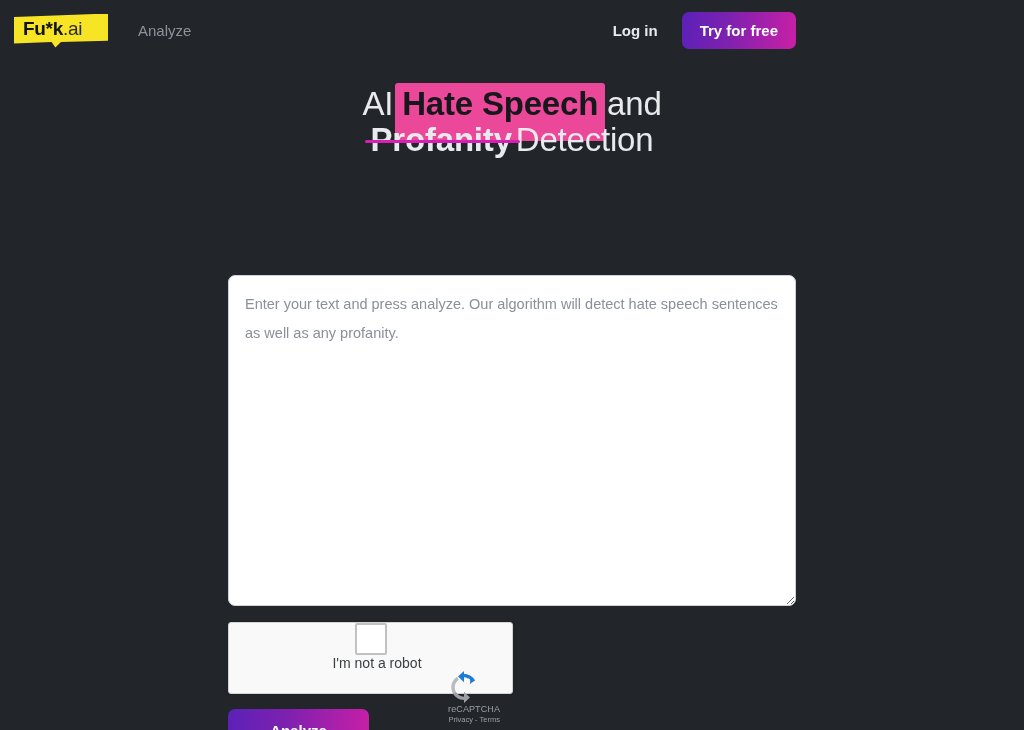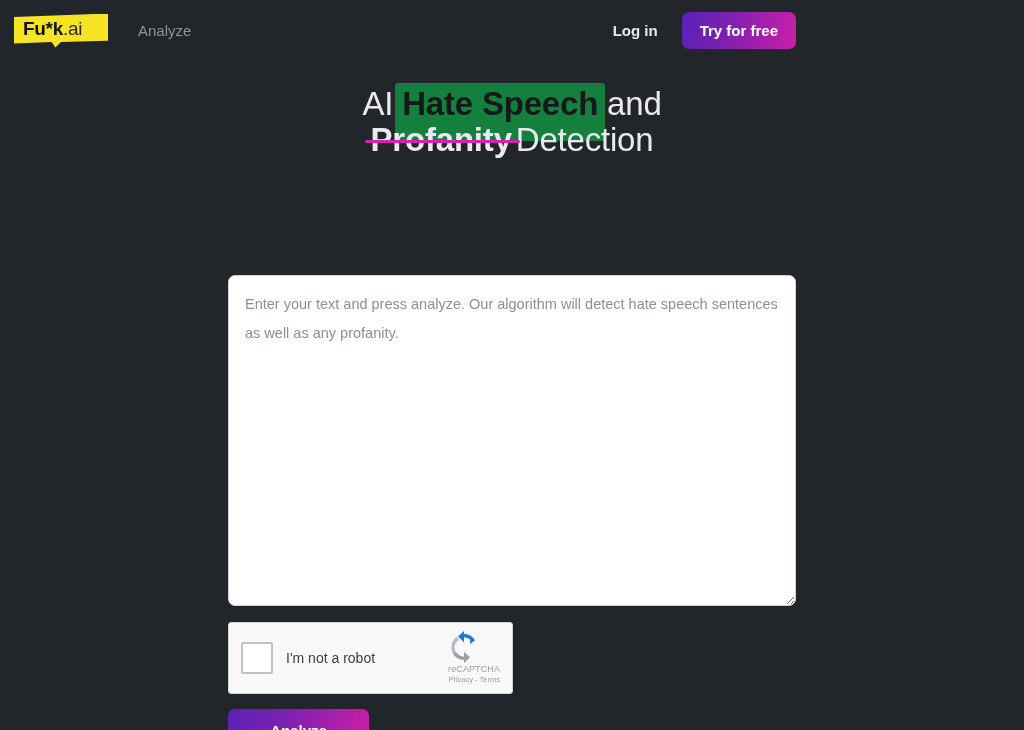--- a/index.html
+++ b/index.html
@@ -117,21 +117,21 @@
     color: #e9eaee;
     font-size: 33px;
     line-height: 36px;
     font-weight: 400;
     letter-spacing: -0.2px;
   }
   .hl-line {
     display: block;
   }
   .hl-highlight {
-    background: #15803d;
+    background: #ec4899;
     color: #16181c;
     font-weight: 700;
     padding: 2px 7px 19px 7px;
     border-radius: 3px;
     margin: 0 2px;
   }
   .hl-strike {
     position: relative;
     font-weight: 700;
     color: #e9eaee;
@@ -201,20 +201,21 @@
     width: 285px;
     height: 72px;
     box-sizing: border-box;
     background: #f9f9f9;
     border: 1px solid #d3d3d3;
     border-radius: 3px;
     box-shadow: 0 0 4px rgba(0,0,0,0.10);
     display: flex;
     align-items: center;
     padding: 0 12px;
+    flex-direction: column;
   }
   .rc-checkbox {
     width: 28px;
     height: 28px;
     background: #ffffff;
     border: 2px solid #c1c1c1;
     border-radius: 2px;
     cursor: pointer;
     flex: none;
   }

